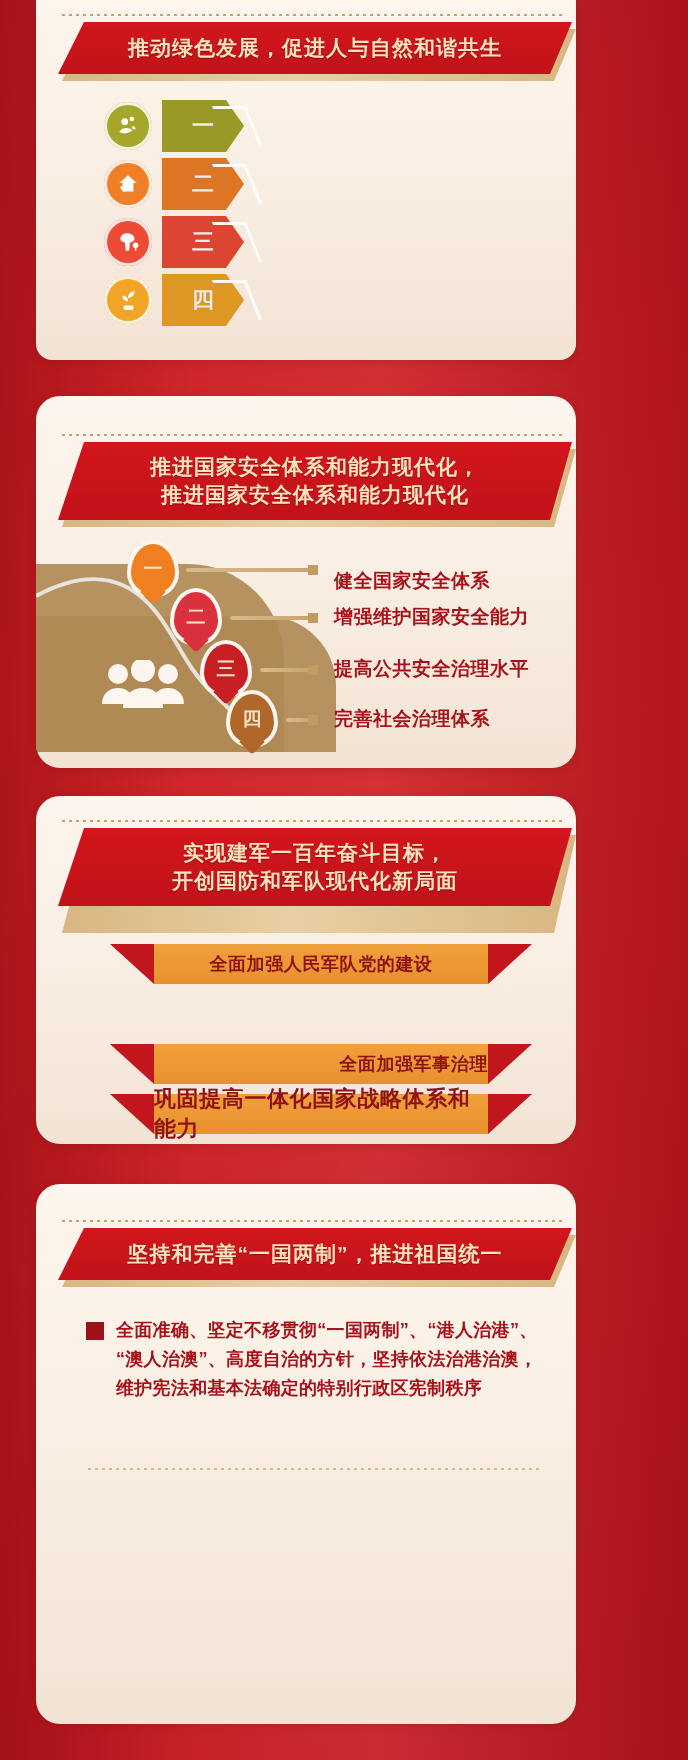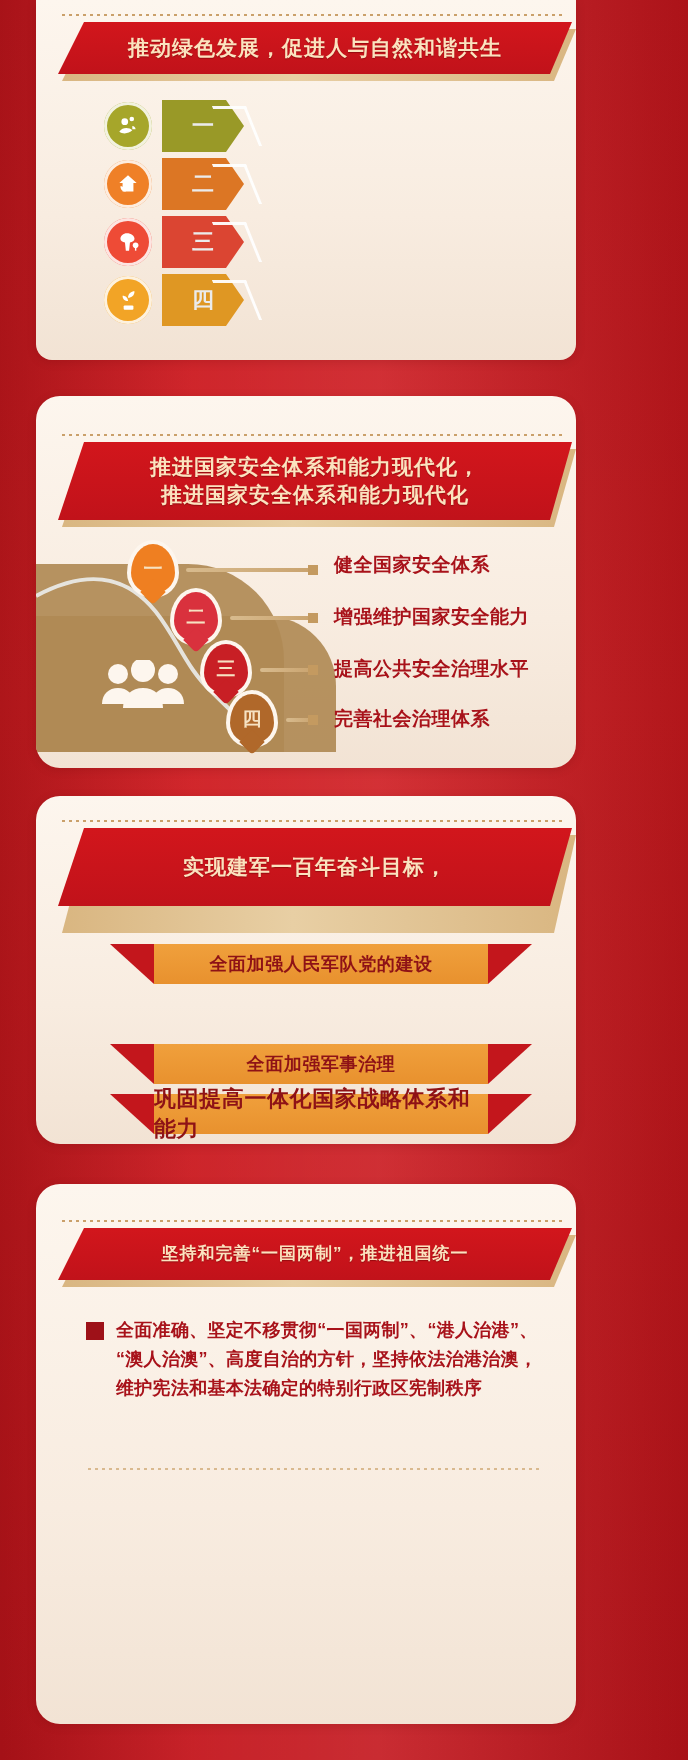--- a/index.html
+++ b/index.html
@@ -270,21 +270,21 @@
             <path d="M25 48c0-13 9-20 20-20s20 7 20 20z"></path>
         </svg>
       </div>
 
       <div class="pin" style="left:95px;top:148px;">
         <div class="shape" style="background:#ef7f21;"></div>
         <div class="tail" style="background:#ef7f21;"></div>
         <div class="num">一</div>
       </div>
       <div class="connector" style="left:150px;top:172px;width:130px;"></div>
-      <div class="c2label" style="left:298px;top:156px;">健全国家安全体系</div>
+      <div class="c2label" style="left:298px;top:172px;">健全国家安全体系</div>
 
       <div class="pin" style="left:138px;top:196px;">
         <div class="shape" style="background:#d9313d;"></div>
         <div class="tail" style="background:#d9313d;"></div>
         <div class="num">二</div>
       </div>
       <div class="connector" style="left:194px;top:220px;width:86px;"></div>
       <div class="c2label" style="left:298px;top:208px;">增强维护国家安全能力</div>
 
       <div class="pin" style="left:168px;top:248px;">
@@ -307,53 +307,54 @@
 
   <div class="card" style="top:796px;height:348px;">
     <div class="card-inner">
       <div class="dotline" style="top:24px;"></div>
 
       <div class="banner-wrap" style="top:32px;height:98px;">
         <div class="banner-shadow"></div>
         <div class="banner" style="height:78px;">
           <span class="banner-txt" style="font-size:21px;">
             <span>实现建军一百年奋斗目标，</span><br>
+            <span>开创国防和军队现代化新局面</span>
           </span>
         </div>
       </div>
 
       <div class="ribbon" style="top:148px;">
         <span class="cnr-l"></span>
         <span class="txt">全面加强人民军队党的建设</span>
         <span class="cnr-r"></span>
       </div>
 
 
-      <div class="ribbon" style="top:248px;">
+      <div class="ribbon" style="top:248px;justify-content:flex-end;">
         <span class="cnr-l"></span>
         <span class="txt">全面加强军事治理</span>
         <span class="cnr-r"></span>
       </div>
 
       <div class="ribbon" style="top:298px;">
         <span class="cnr-l"></span>
         <span class="txt" style="font-size:22px;">巩固提高一体化国家战略体系和能力</span>
         <span class="cnr-r"></span>
       </div>
     </div>
   </div>
 
   <div class="card" style="top:1184px;height:540px;">
     <div class="card-inner">
       <div class="dotline" style="top:36px;"></div>
 
       <div class="banner-wrap" style="top:44px;height:52px;">
         <div class="banner-shadow"></div>
         <div class="banner" style="height:52px;">
-          <span class="banner-txt" style="font-size:17px;">坚持和完善“一国两制”，推进祖国统一</span>
+          <span class="banner-txt" style="font-size:21px;">坚持和完善“一国两制”，推进祖国统一</span>
         </div>
       </div>
 
       <div class="bullet-row" style="left:50px;right:36px;top:132px;">
         <span class="sq"></span>
         <span class="para">全面准确、坚定不移贯彻“一国两制”、“港人治港”、“澳人治澳”、高度自治的方针，坚持依法治港治澳，维护宪法和基本法确定的特别行政区宪制秩序</span>
       </div>
 
       <div class="divider" style="top:284px;"></div>
 

